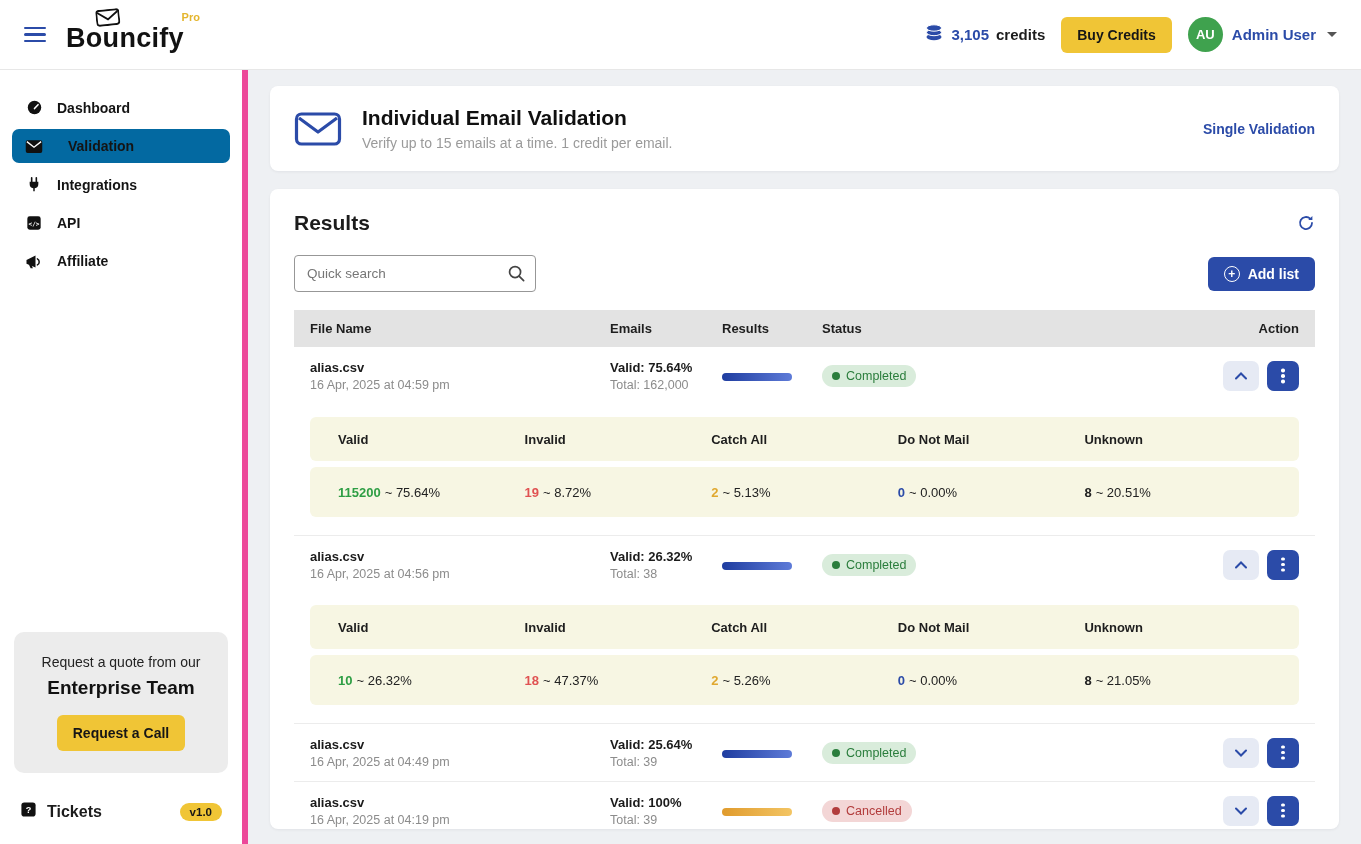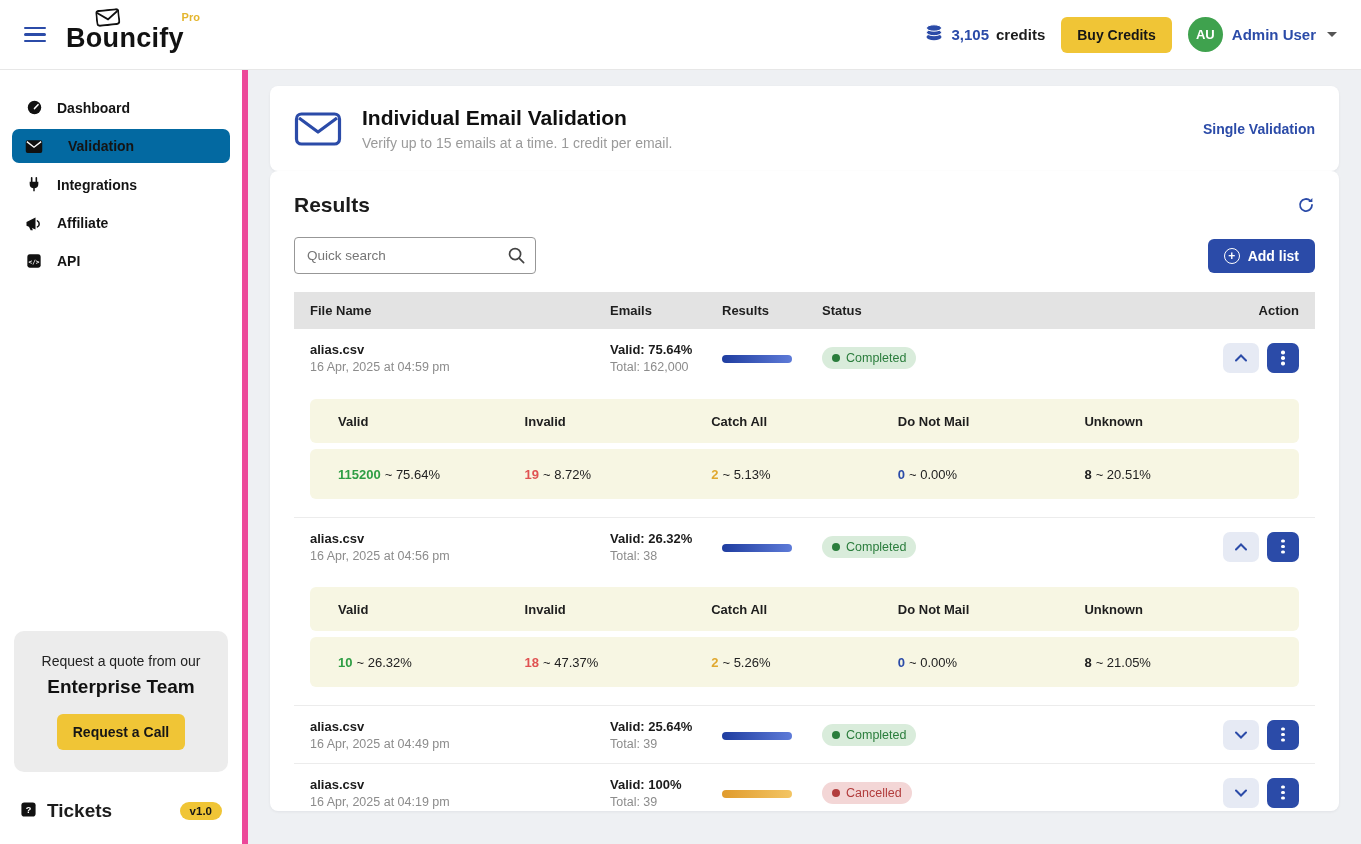--- a/index.html
+++ b/index.html
@@ -35,31 +35,31 @@
              flex-direction:column; padding-top:18px; }
   .nav-item { display:flex; align-items:center; gap:13px; margin:2px 12px; padding:9px 12px;
               border-radius:7px; font-size:14px; font-weight:bold; color:#141414; cursor:pointer; }
   .nav-item.active { background:#0369a1;gap:24px; }
   .nav-item .ic { width:20px; display:flex; justify-content:center; }
   .spacer { flex:1; }
   .ent-box { margin:14px; background:#ececec; border-radius:10px; padding:22px 10px; text-align:center; }
   .ent-line1 { font-size:14px; color:#232323; }
   .ent-line2 { font-size:19px; font-weight:bold; margin:7px 0 16px; color:#111; }
   .tickets { display:flex; align-items:center; gap:10px; padding:14px 20px 22px; cursor:pointer; }
-  .tickets .lbl { font-weight:bold; font-size:19px; }
+  .tickets .lbl { font-weight:bold; font-size:16px; }
   .vbadge { margin-left:auto; background:#f0c536; border-radius:12px; padding:3px 10px;
             font-size:11.5px; font-weight:bold; color:#161616; }
   
   .main { flex:1; background:#eef0f3; padding:16px 22px; overflow:hidden; }
   .card { background:#fff; border-radius:8px; box-shadow:0 1px 3px rgba(20,20,40,.06); }
   .hero { display:flex; align-items:center; gap:20px; padding:20px 24px; }
   .hero-title { font-size:21px; font-weight:bold; margin:0 0 5px; color:#101010; }
   .hero-sub { font-size:14px; color:#9a9a9a; margin:0; }
   .hero-link { margin-left:auto; color:#2b4ba8; font-weight:bold; font-size:14px; cursor:pointer; text-decoration:none; }
-  .results-card { padding:22px 24px 0; height:640px; }
+  .results-card { margin-top:18px; padding:22px 24px 0; height:640px; }
   .results-head { display:flex; align-items:center; justify-content:space-between; }
   .results-title { font-size:21px; font-weight:bold; margin:0; }
   .refresh { cursor:pointer; display:flex; }
   .toolbar { display:flex; align-items:center; justify-content:space-between; margin-top:20px; }
   .searchwrap { position:relative;border-radius:6px; }
   .searchwrap input { width:242px; height:37px; border:1px solid #979797; border-radius:4px;
                       padding:0 38px 0 12px; font-size:13.5px; color:#333; outline:none;
                       font-family:"Liberation Sans",sans-serif; }
   .searchwrap input::placeholder { color:#767676; }
   .search-ic { position:absolute; right:10px; top:9px; }
@@ -169,36 +169,36 @@
       <span class="ic">
         <svg width="16" height="17" viewBox="0 0 24 24">
             <path d="M8.5 2v6M15.5 2v6" stroke="#111" stroke-width="2.4" stroke-linecap="round"></path>
             <path d="M5.5 8h13v3.2a6.5 6.5 0 0 1-5.4 6.4V22h-2.2v-4.4A6.5 6.5 0 0 1 5.5 11.2z" fill="#111"></path>
           </svg>
       </span>
       <span>Integrations</span>
     </div>
     <div class="nav-item">
       <span class="ic">
+        <svg width="16" height="16" viewBox="0 0 24 24">
+            <rect x="2" y="2" width="20" height="20" rx="3.5" fill="#111"></rect>
+            <text x="12" y="15.8" font-size="9" font-family="monospace" fill="#fff" text-anchor="middle">&lt;/&gt;</text>
+          </svg>
+      </span>
+      <span>API</span>
+    </div>
+    <div class="nav-item">
+      <span class="ic">
         <svg width="18" height="15" viewBox="0 0 24 20">
             <path d="M2 8v5l12 5V2z" fill="#111"></path>
             <path d="M16.5 6.5a4.5 4.5 0 0 1 0 8" stroke="#111" stroke-width="2" fill="none" stroke-linecap="round"></path>
             <path d="M5 13.5l2.5 5.5h3l-2-5" fill="#111"></path>
           </svg>
       </span>
       <span>Affiliate</span>
-    </div>
-    <div class="nav-item">
-      <span class="ic">
-        <svg width="16" height="16" viewBox="0 0 24 24">
-            <rect x="2" y="2" width="20" height="20" rx="3.5" fill="#111"></rect>
-            <text x="12" y="15.8" font-size="9" font-family="monospace" fill="#fff" text-anchor="middle">&lt;/&gt;</text>
-          </svg>
-      </span>
-      <span>API</span>
     </div>
 
     <div class="spacer"></div>
 
     <div class="ent-box">
       <div class="ent-line1">Request a quote from our</div>
       <div class="ent-line2">Enterprise Team</div>
       <button class="btn-yellow">Request a Call</button>
     </div>
 

